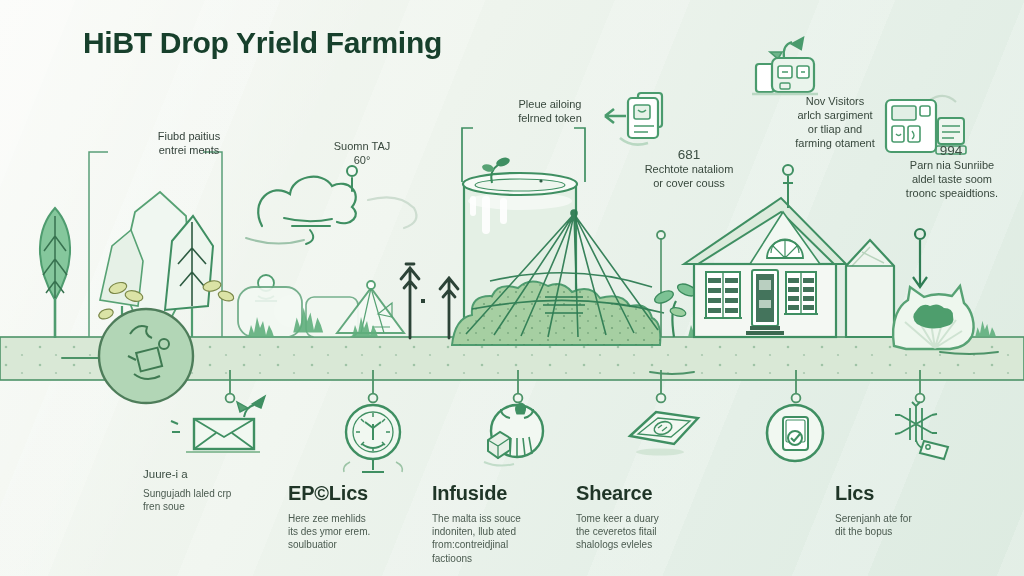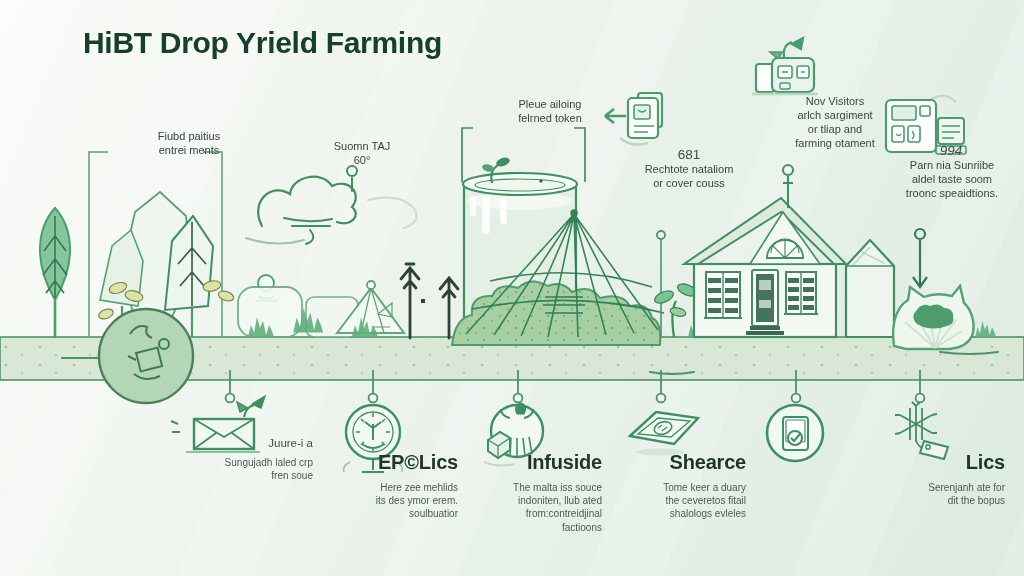--- a/index.html
+++ b/index.html
@@ -23,23 +23,23 @@
     font-size:30px;font-weight:800;color:#17402c;letter-spacing:-.3px;
   }
   .callout{font-size:11px;line-height:1.28;color:#37473c;}
   .co-field{left:85px;top:129px;width:150px;font-size:11px;color:#33413a;}
   .co-cloud{left:263px;top:139px;width:140px;}
   .co-silo{left:448px;top:97px;width:146px;}
   .co-num{font-size:13.5px;color:#3e5045;}
   .co-docs-num{left:600px;top:147px;width:120px;}
   .co-docs{left:586px;top:162px;width:148px;}
   .co-visitors{left:727px;top:94px;width:158px;}
-  .co-machine-num{left:862px;top:143px;width:120px;font-style:italic;}
+  .co-machine-num{left:862px;top:143px;width:120px;}
   .co-machine{left:849px;top:158px;width:148px;}
-  .col{position:absolute;top:437px;width:170px;text-align:right;}
+  .col{position:absolute;top:468px;width:170px;text-align:left;}
   .col .small{font-size:11.5px;color:#3c4e43;margin-bottom:1px;}
   .col h3{margin:0;font-size:20px;font-weight:700;color:#1f3527;letter-spacing:-.2px;}
   .col .pad{padding-top:14px;}
   .col p{margin:7px 0 0 0;font-size:10px;line-height:1.32;color:#4b5b50;}
   .c1{left:143px;} .c2{left:288px;} .c3{left:432px;} .c4{left:576px;} .c5{left:710px;} .c6{left:835px;}
 </style>
 </head>
 <body>
 
 <div id="canvas">

